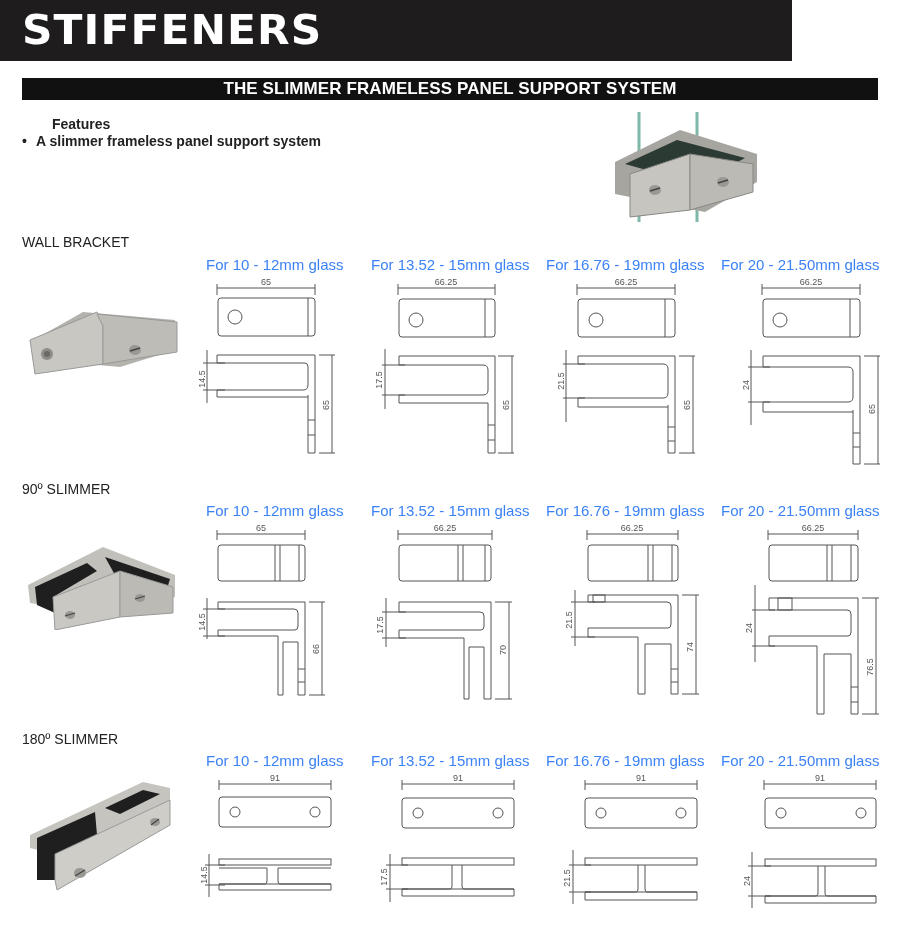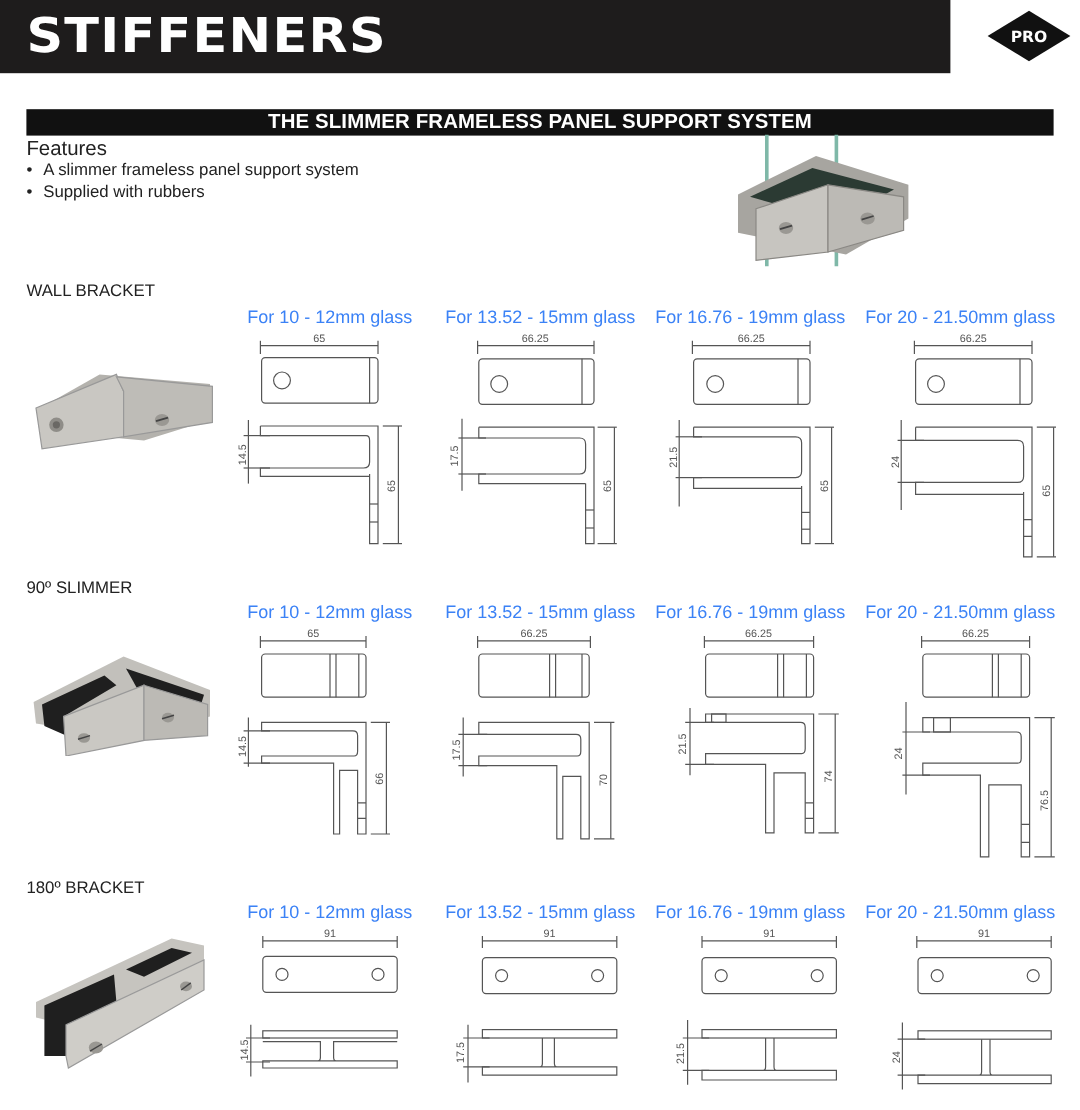--- a/index.html
+++ b/index.html
@@ -4,57 +4,50 @@
 <style>
   * { box-sizing: border-box; margin: 0; padding: 0; }
   html, body { width: 900px; height: 925px; background: #ffffff; overflow: hidden; }
   body { font-family: "Liberation Sans", sans-serif; color: #222; position: relative; }
 
   .header { position: absolute; left: 0; top: 0; width: 792px; height: 61px; background: #1e1c1c; }
   .header-title { position: absolute; left: 22px; top: 7px; font-family: "DejaVu Sans", sans-serif; font-weight: bold; font-size: 40px; letter-spacing: 1px; color: #fff; transform: scaleX(1.06); transform-origin: left; }
   .pro-badge { position: absolute; left: 819px; top: 5px; width: 77px; height: 50px; background: #fff; }
   .pro-badge svg { display: block; }
 
-  .subtitle-bar { position: absolute; left: 22px; top: 78px; width: 856px; height: 22px; background: #111; color: #fff; text-align: center; font-weight: bold; font-size: 17px; line-height: 22px; letter-spacing: 0.1px; margin-top: 13px; }
+  .subtitle-bar { position: absolute; left: 22px; top: 78px; width: 856px; height: 22px; background: #111; color: #fff; text-align: center; font-weight: bold; font-size: 17px; line-height: 22px; letter-spacing: 0.1px; }
 
   .features { position: absolute; left: 22px; top: 116px; }
-  .features-title { font-weight: normal; font-size: 17px; line-height: 16px; }
-  .features ul { list-style: none; }
+  .features-title { font-weight: bold; font-size: 14px; line-height: 16px; margin-left: 30px; }
+  .features ul { list-style: none; font-weight: bold; }
   .features li { font-size: 14px; line-height: 18px; position: relative; padding-left: 14px; }
   .features li::before { content: "•"; position: absolute; left: 0; }
 
   .hero-photo { position: absolute; left: 585px; top: 112px; width: 175px; height: 110px; }
 
   .section-title { position: absolute; left: 22px; font-weight: normal; font-size: 14px; }
   .photo { position: absolute; }
 
   .col-label { position: absolute; font-size: 15px; color: #3b82f6; white-space: nowrap; }
   .drawing { position: absolute; }
   .dim { font-family: "Liberation Sans", sans-serif; font-size: 9px; fill: #555; }
 </style>
 </head>
 <body>
 
 <div class="header">
   <div class="header-title">STIFFENERS</div>
-  <div class="pro-badge">
-    <svg width="77" height="50" viewBox="0 0 77 50">
-      <polygon points="38.5,4 73,25 38.5,46 4,25" fill="#111"></polygon>
-      <text x="38.5" y="30" text-anchor="middle" font-family="DejaVu Sans, sans-serif" font-weight="bold" font-size="13" fill="#fff">PRO</text>
-    </svg>
-  </div>
 </div>
 
 <div class="subtitle-bar">THE SLIMMER FRAMELESS PANEL SUPPORT SYSTEM</div>
 
 <div class="features">
   <div class="features-title">Features</div>
   <ul>
     <li>A slimmer frameless panel support system</li>
-    <li>Supplied with rubbers</li>
   </ul>
 </div>
 
 <div class="hero-photo">
   <svg width="175" height="110" viewBox="0 0 175 110">
     <line x1="54" y1="0" x2="54" y2="110" stroke="#7fb8a8" stroke-width="3"></line>
     <line x1="112" y1="0" x2="112" y2="110" stroke="#7fb8a8" stroke-width="3"></line>
     <polygon points="30,50 95,18 172,42 172,70 120,100 30,82" fill="#a7a5a0"></polygon>
     <polygon points="40,52 92,28 160,46 112,72" fill="#2b3a33"></polygon>
     <polygon points="45,62 105,42 105,98 45,105" fill="#c7c5c0" stroke="#8a8884" stroke-width="1"></polygon>
@@ -282,21 +275,21 @@
       <line x1="12" y1="124" x2="35" y2="124"></line>
     <line x1="136" y1="76" x2="136" y2="192"></line>
       <line x1="122" y1="76" x2="139" y2="76"></line>
       <line x1="122" y1="192" x2="139" y2="192"></line>
   </g>
   <text class="dim" x="73" y="9" text-anchor="middle">66.25</text>
   <text class="dim" x="0" y="0" transform="translate(12,106) rotate(-90)" text-anchor="middle">24</text>
   <text class="dim" x="0" y="0" transform="translate(133,145) rotate(-90)" text-anchor="middle">76.5</text>
 </svg>
 
-<div class="section-title" style="top:731px;">180º BRACKET</div>
+<div class="section-title" style="top:731px;">180º SLIMMER</div>
 
 <div class="photo" style="left:25px; top:780px;">
   <svg width="150" height="120" viewBox="0 0 150 120">
     <polygon points="5,55 118,2 145,8 145,20 30,74 5,68" fill="#c6c4bf"></polygon>
     <polygon points="12,58 70,32 72,55 40,70 38,100 12,100" fill="#1f1f1f"></polygon>
     <polygon points="80,28 118,10 135,14 95,34" fill="#1f1f1f"></polygon>
     <polygon points="30,74 145,20 145,45 32,110 30,100" fill="#cfcdc8" stroke="#999" stroke-width="1"></polygon>
     <ellipse cx="55" cy="93" rx="6" ry="5" fill="#9a9893"></ellipse>
     <line x1="50" y1="96" x2="60" y2="90" stroke="#444" stroke-width="1.2"></line>
     <ellipse cx="130" cy="42" rx="5" ry="4" fill="#9a9893"></ellipse>

